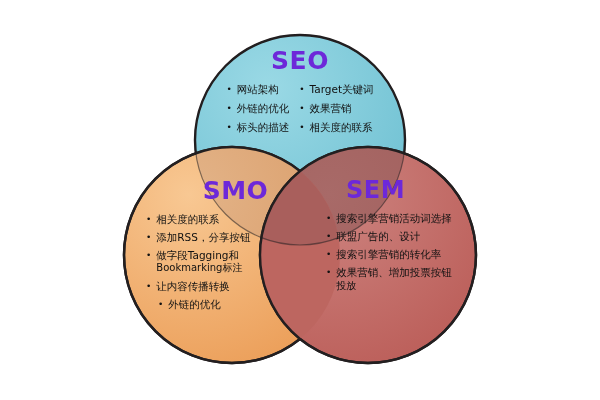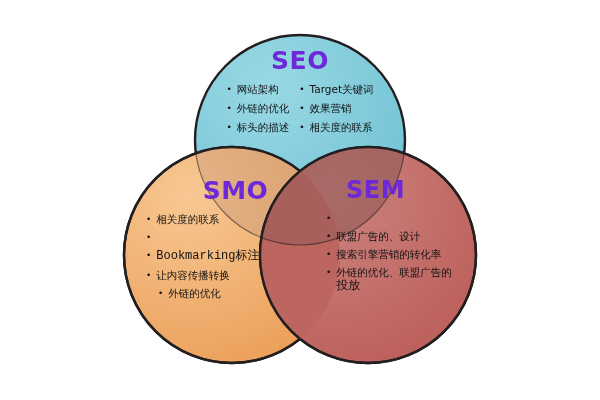--- a/index.html
+++ b/index.html
@@ -115,22 +115,21 @@
     display: flex;
     flex-direction: column;
     gap: 5px;
     padding-left: 8px;
   }
   .sem-list .bullet-row {
     white-space: normal;
   }
   .sub-line {
     display: block;
-    font-size: 12px;
-    font-family: Liberation Mono, monospace;
+    font-size: 10px;
   }
 </style>
 </head>
 <body>
 
 <div id="venn-stage">
 
   <svg class="venn-svg" viewBox="0 0 600 400">
     <defs>
       <radialGradient id="grad-seo" cx="35%" cy="25%" r="85%">
@@ -229,57 +228,60 @@
 
   <div class="circle-content" id="smo-content">
     <div class="circle-title">SMO</div>
     <div class="smo-list">
       <div class="bullet-row">
         <span class="bullet-dot">•</span>
         <span class="bullet-text">相关度的联系</span>
       </div>
       <div class="bullet-row">
         <span class="bullet-dot">•</span>
+        <span class="bullet-text">添加RSS，分享按钮</span>
       </div>
       <div class="bullet-row">
         <span class="bullet-dot">•</span>
         <span class="bullet-text">
+          <span>做字段Tagging和</span>
           <span class="sub-line">Bookmarking标注</span>
         </span>
       </div>
       <div class="bullet-row">
         <span class="bullet-dot">•</span>
         <span class="bullet-text">让内容传播转换</span>
       </div>
       <div class="bullet-row centered">
         <span class="bullet-dot">•</span>
         <span class="bullet-text">外链的优化</span>
       </div>
     </div>
   </div>
 
   <div class="circle-content" id="sem-content">
     <div class="circle-title">SEM</div>
     <div class="sem-list">
       <div class="bullet-row">
         <span class="bullet-dot">•</span>
+        <span class="bullet-text">搜索引擎营销活动词选择</span>
       </div>
       <div class="bullet-row">
         <span class="bullet-dot">•</span>
         <span class="bullet-text">联盟广告的、设计</span>
       </div>
       <div class="bullet-row">
         <span class="bullet-dot">•</span>
         <span class="bullet-text">
           <span>搜索引擎营销的转化率</span>
         </span>
       </div>
       <div class="bullet-row">
         <span class="bullet-dot">•</span>
         <span class="bullet-text">
-          <span>外链的优化、联盟广告的</span>
+          <span>效果营销、增加投票按钮</span>
           <span class="sub-line">投放</span>
         </span>
       </div>
     </div>
   </div>
 
 </div>
 
 </body></html>

